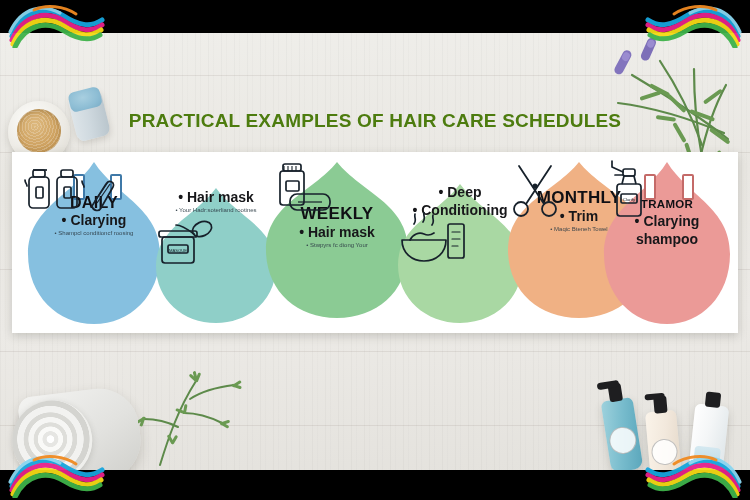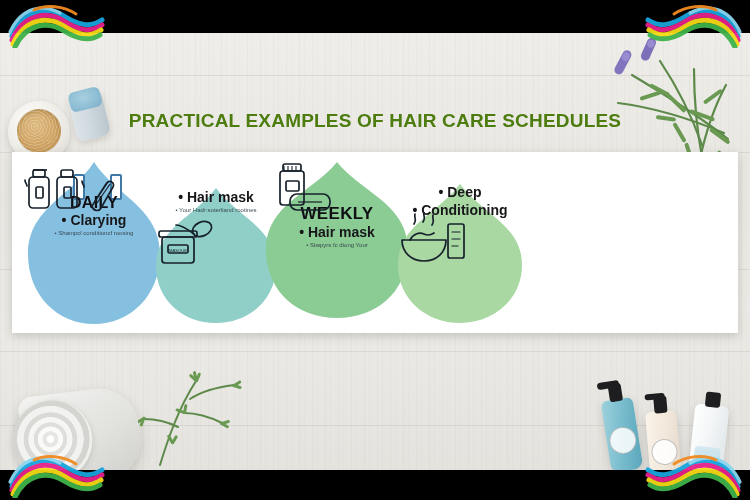--- a/index.html
+++ b/index.html
@@ -320,21 +320,65 @@
               <path d="M20 12 c3-4 0-6 1-10 M29 10 c3-4 0-6 1-10 M38 13 c3-4 0-6 1-10"></path>
               <rect x="54" y="12" width="16" height="34" rx="2"></rect>
               <path d="M58 20 h8 M58 27 h8 M58 34 h6" stroke-width="1.2"></path>
             </g>
           </svg>
           <div class="bmain" style="margin-top:4px;white-space:pre-line;line-height:1.25;">• Deep
 • Conditioning</div>
         </div>
       </div>
 
-
+      <div class="blob" style="left:492px;top:6px;width:150px;height:164px;">
+        <svg width="150" height="164" viewBox="0 0 150 164">
+          <path d="M75 4 C99 34 146 46 146 92 C146 132 116 160 75 160
+                   C34 160 4 132 4 92 C4 46 51 34 75 4 Z" fill="#f0b184"></path>
+        </svg>
+        <div class="bcontent">
+          <div class="bhead" style="margin-top:30px;font-size:17px;">MONTHLY</div>
+          <svg class="bicon" width="62" height="56" viewBox="0 0 62 56" style="margin-top:4px;">
+            <g fill="none" stroke="#17212b" stroke-width="1.8" stroke-linecap="round" stroke-linejoin="round">
+              <path d="M15 4 L40 42"></path>
+              <path d="M47 4 L22 42"></path>
+              <circle cx="17" cy="47" r="7"></circle>
+              <circle cx="45" cy="47" r="7"></circle>
+              <circle cx="31" cy="24" r="1.6" fill="#17212b"></circle>
+            </g>
+          </svg>
+          <div class="bmain" style="margin-top:1px;">• Trim</div>
+          <div class="bsub" style="margin-top:2px;">• Maqic Bteneh Towel</div>
+        </div>
+      </div>
+
+      <div class="blob" style="left:588px;top:4px;width:134px;height:172px;">
+        <svg width="134" height="172" viewBox="0 0 134 172">
+          <path d="M67 6 C88 40 130 52 130 98 C130 140 101 168 67 168
+                   C33 168 4 140 4 98 C4 52 46 40 67 6 Z" fill="#eb9a97"></path>
+        </svg>
+        <div class="tag" style="left:44px;top:18px;border:2px solid #c46a68;height:22px;width:8px;"></div>
+        <div class="tag" style="left:82px;top:18px;border:2px solid #c46a68;height:22px;width:8px;"></div>
+        <div class="bcontent">
+          <div class="bhead" style="margin-top:42px;font-size:11.5px;">TRAMOR</div>
+          <svg class="bicon" width="58" height="60" viewBox="0 0 58 60" style="margin-top:3px;">
+            <g fill="none" stroke="#17212b" stroke-width="1.7" stroke-linejoin="round">
+              <rect x="17" y="25" width="24" height="32" rx="3"></rect>
+              <path d="M22 25 L24 17 h10 l2 8"></path>
+              <rect x="23" y="10" width="12" height="7" rx="2"></rect>
+              <path d="M23 13 L12 8 L12 2" stroke-linecap="round"></path>
+              <path d="M23 16 L15 16" stroke-linecap="round"></path>
+              <rect x="21" y="35" width="16" height="9" rx="1.3"></rect>
+            </g>
+            <text x="29" y="41.6" font-size="4.4" font-family="'Liberation Sans',sans-serif" fill="#17212b" text-anchor="middle">Clarify</text>
+          </svg>
+          <div class="bmain" style="margin-top:3px;white-space:pre-line;line-height:1.25;">• Clarying
+shampoo</div>
+        </div>
+      </div>
 
     </div>
   </div>
 
   <div class="bar top"></div>
   <div class="bar bot"></div>
 
   <svg class="wm tl" viewBox="0 0 104 46">
     <g fill="none" stroke-linecap="round" stroke-width="5">
       <path d="M8 34 C20 6 44 4 60 14 C74 23 86 26 98 18" stroke="#17a5dd"></path>

